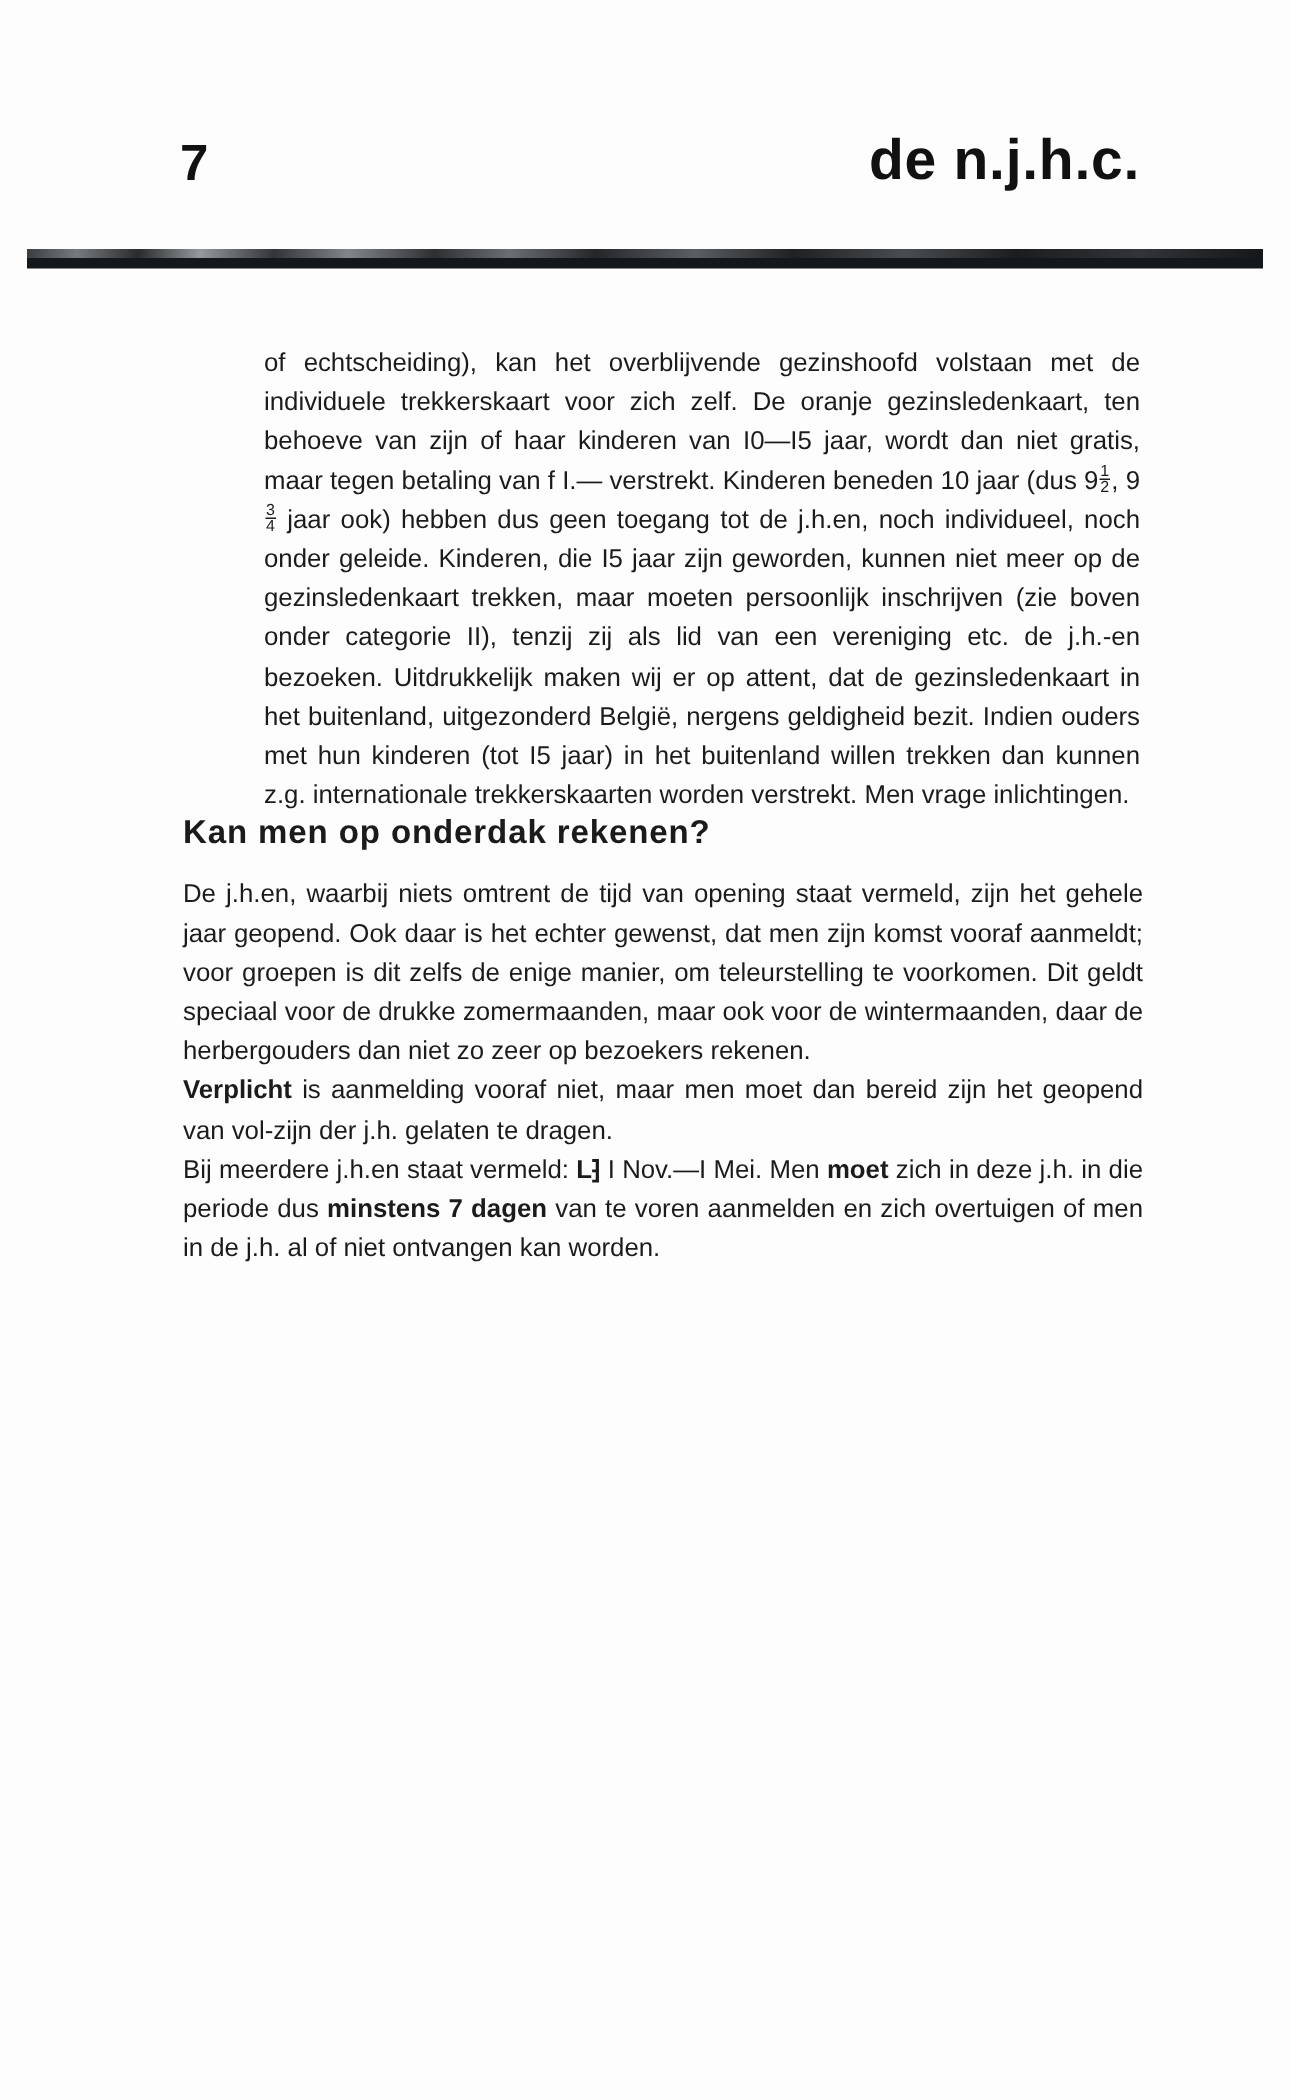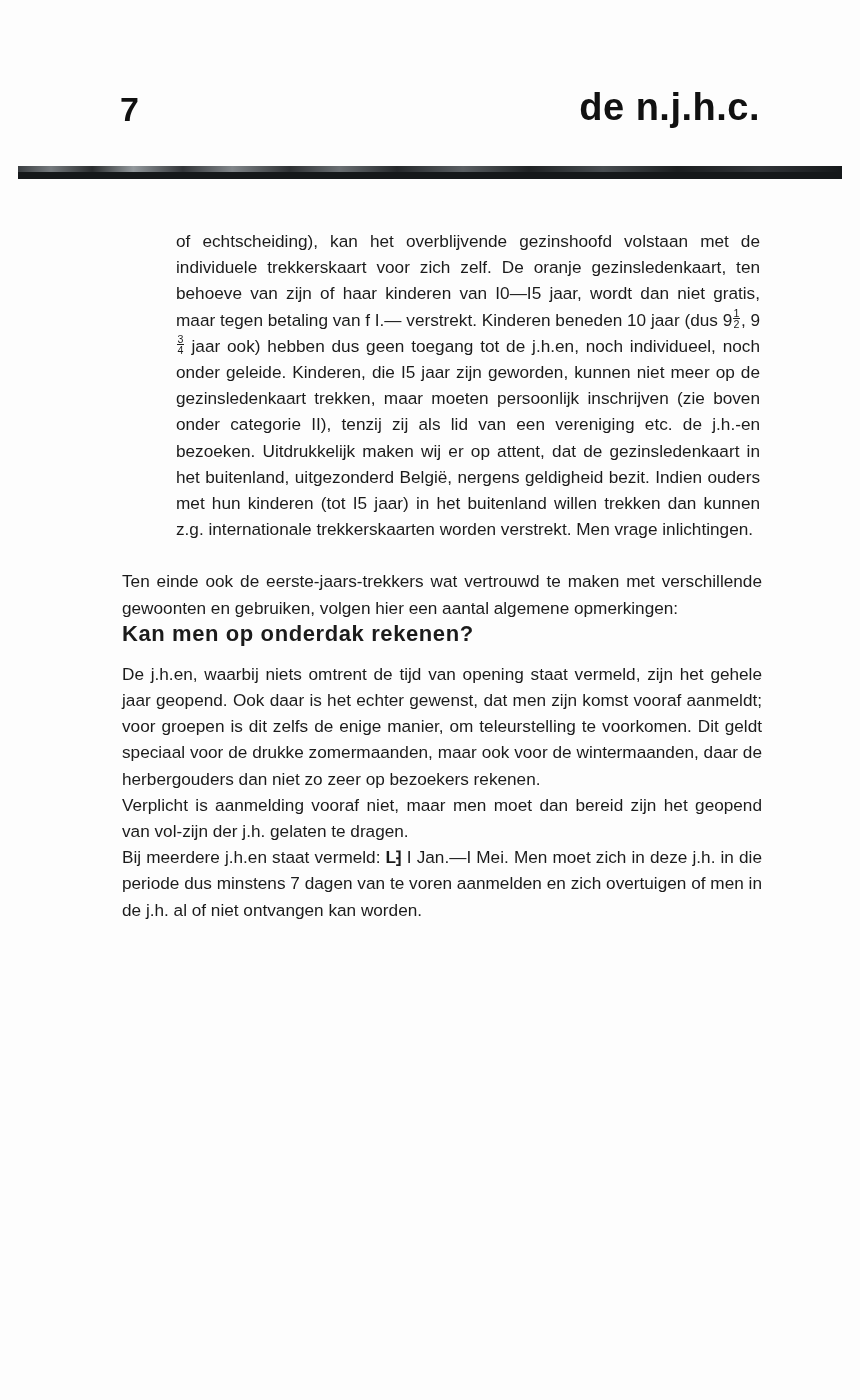--- a/index.html
+++ b/index.html
@@ -99,21 +99,21 @@
   .gap-l { margin-top: 26px; }
   h3.subhead {
     margin: 0;
     margin-left: 122px;
     width: 640px;
     font-size: 22px;
     line-height: 26px;
     font-weight: bold;
     letter-spacing: 0.6px;
   }
-  b, strong { font-weight: normal; }
+  b, strong { font-weight: bold; }
 
   
   .frac {
     display: inline-block;
     vertical-align: -0.25em;
     font-size: 0.62em;
     line-height: 1;
     text-align: center;
     margin: 0 0.05em;
   }
@@ -141,29 +141,28 @@
   </div>
 
   <div class="rule"></div>
 
   <div class="content">
 
     <p class="indented">
       <span>of echtscheiding), kan het overblijvende gezinshoofd volstaan met de individuele trekkerskaart voor zich zelf. De oranje gezinsledenkaart, ten behoeve van zijn of haar kinderen van I0—I5 jaar, wordt dan niet gratis, maar tegen betaling van f I.— verstrekt. Kinderen beneden 10 jaar (dus 9</span><span class="frac"><span class="num">1</span><span class="den">2</span></span><span>, 9</span><span class="frac"><span class="num">3</span><span class="den">4</span></span><span> jaar ook) hebben dus geen toegang tot de j.h.en, noch individueel, noch onder geleide. Kinderen, die I5 jaar zijn geworden, kunnen niet meer op de gezinsledenkaart trekken, maar moeten persoonlijk inschrijven (zie boven onder categorie II), tenzij zij als lid van een vereniging etc. de j.h.-en bezoeken. Uitdrukkelijk maken wij er op attent, dat de gezinsledenkaart in het buitenland, uitgezonderd België, nergens geldigheid bezit. Indien ouders met hun kinderen (tot I5 jaar) in het buitenland willen trekken dan kunnen z.g. internationale trekkerskaarten worden verstrekt. Men vrage inlichtingen.</span>
     </p>
 
-    <p class="wide gap-l">Ten einde ook de eerste-jaars-trekkers wat vertrouwd te maken met verschillende gewoonten en gebruiken, volgen hier een aantal algemene opmerkingen:</p>
 
     <h3 class="subhead gap-m">Kan men op onderdak rekenen?</h3>
 
     <p class="wide gap-s">De j.h.en, waarbij niets omtrent de tijd van opening staat vermeld, zijn het gehele jaar geopend. Ook daar is het echter gewenst, dat men zijn komst vooraf aanmeldt; voor groepen is dit zelfs de enige manier, om teleurstelling te voorkomen. Dit geldt speciaal voor de drukke zomermaanden, maar ook voor de wintermaanden, daar de herbergouders dan niet zo zeer op bezoekers rekenen.</p>
 
     <p class="wide">
       <b>Verplicht</b><span> is aanmelding vooraf niet, maar men moet dan bereid zijn het geopend van vol-zijn der j.h. gelaten te dragen.</span>
     </p>
 
     <p class="wide">
-      <span>Bij meerdere j.h.en staat vermeld: </span><span class="mark">L⁆</span><span> I Jan.—I Mei. Men </span><b>moet</b><span> zich in deze j.h. in die periode dus </span><b>minstens 7 dagen</b><span> van te voren aanmelden en zich overtuigen of men in de j.h. al of niet ontvangen kan worden.</span>
+      <span>Bij meerdere j.h.en staat vermeld: </span><span class="mark">L⁆</span><span> I Nov.—I Mei. Men </span><b>moet</b><span> zich in deze j.h. in die periode dus </span><b>minstens 7 dagen</b><span> van te voren aanmelden en zich overtuigen of men in de j.h. al of niet ontvangen kan worden.</span>
     </p>
 
 
   </div>
 </div>
 
 </body></html>

